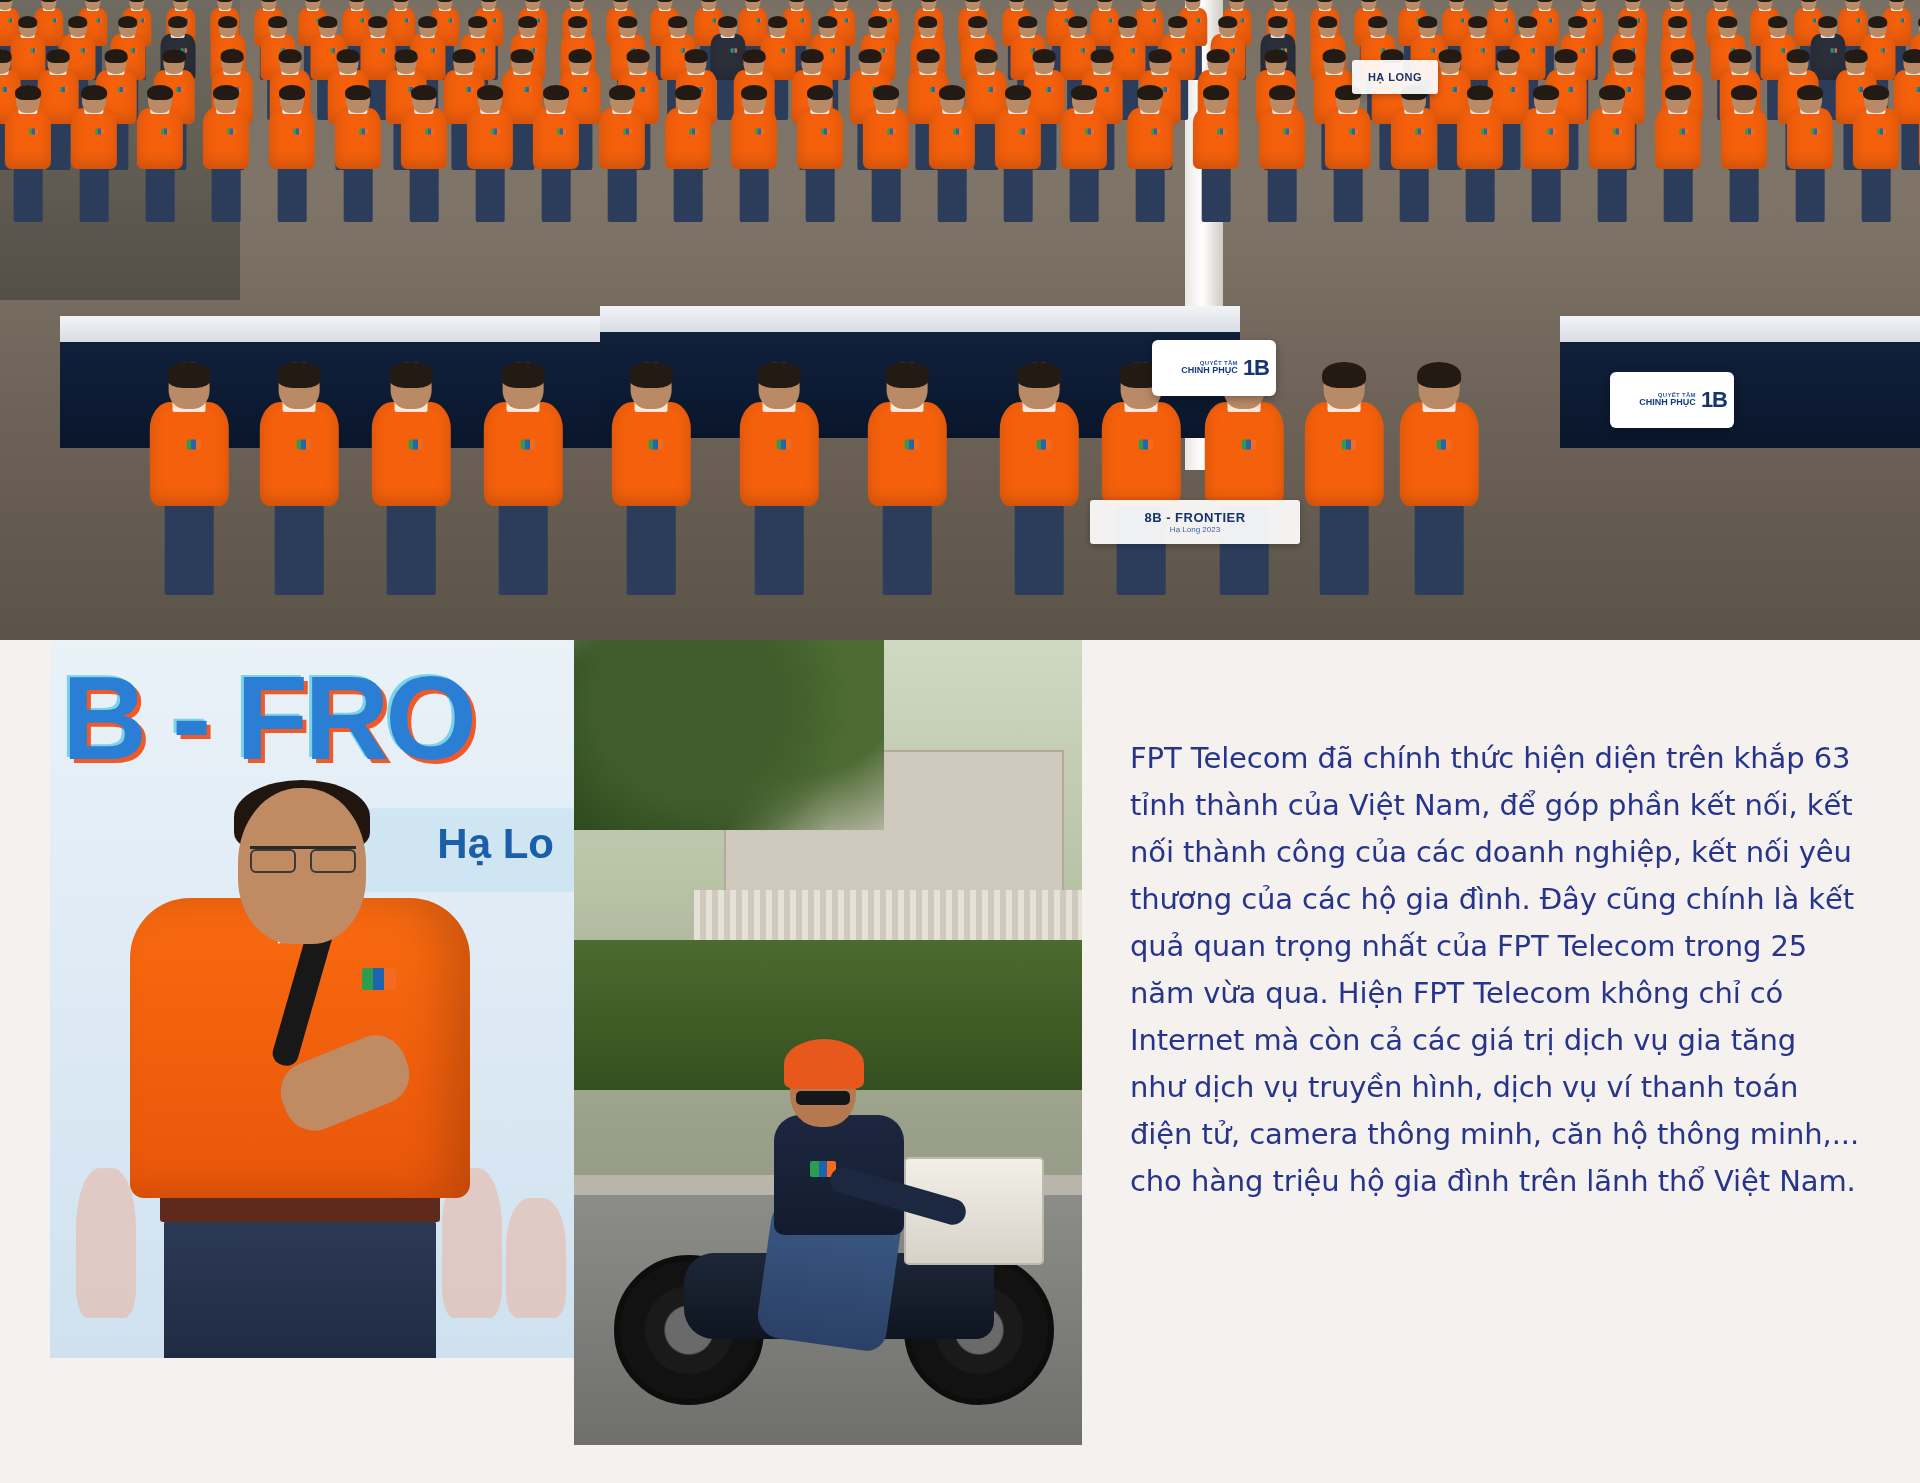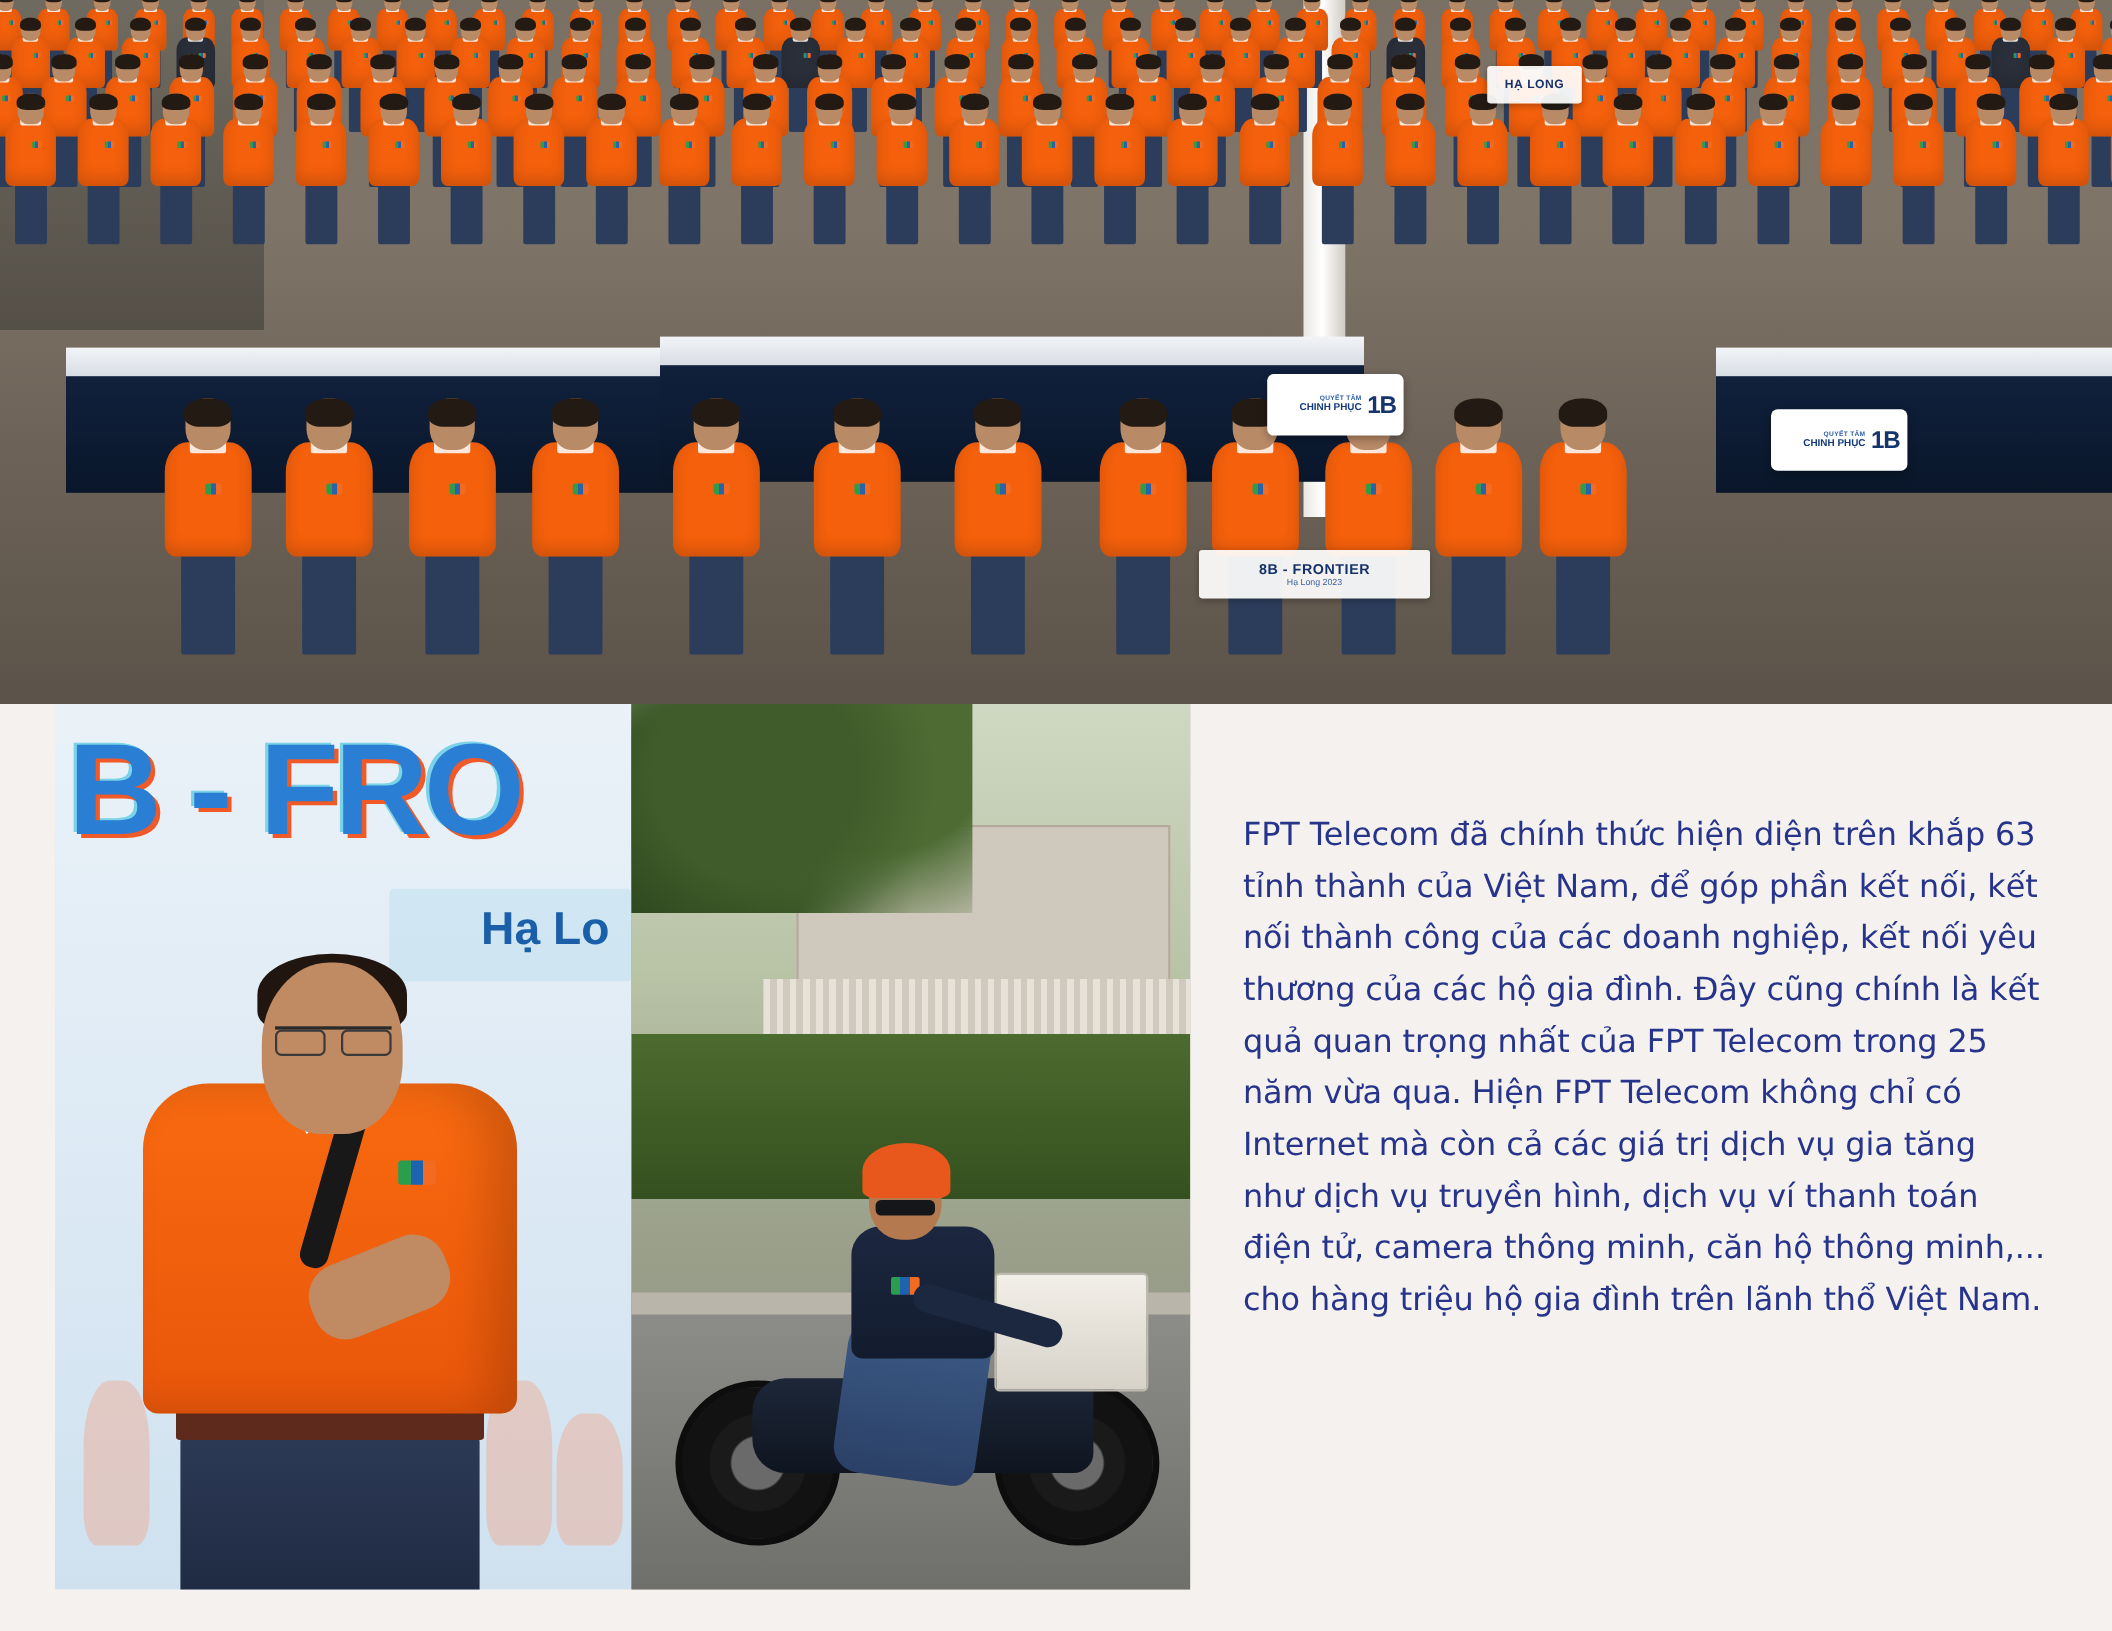--- a/index.html
+++ b/index.html
@@ -144,21 +144,21 @@
     width: 1920px;
     height: 843px;
   }
 
   
   .speaker {
     position: absolute;
     left: 50px;
     top: 0;
     width: 524px;
-    height: 805px;
+    height: 718px;
     overflow: hidden;
     background: #dfe9f2;
   }
   .speaker .backdrop {
     position:absolute; inset:0;
     background: linear-gradient(to bottom,#eaf2f8 0%, #dce9f4 55%, #cfe1ef 100%);
   }
   .speaker .bigletters {
     position:absolute; top:10px; left:12px;
     font-size: 118px; font-weight: 900; letter-spacing: -4px;

